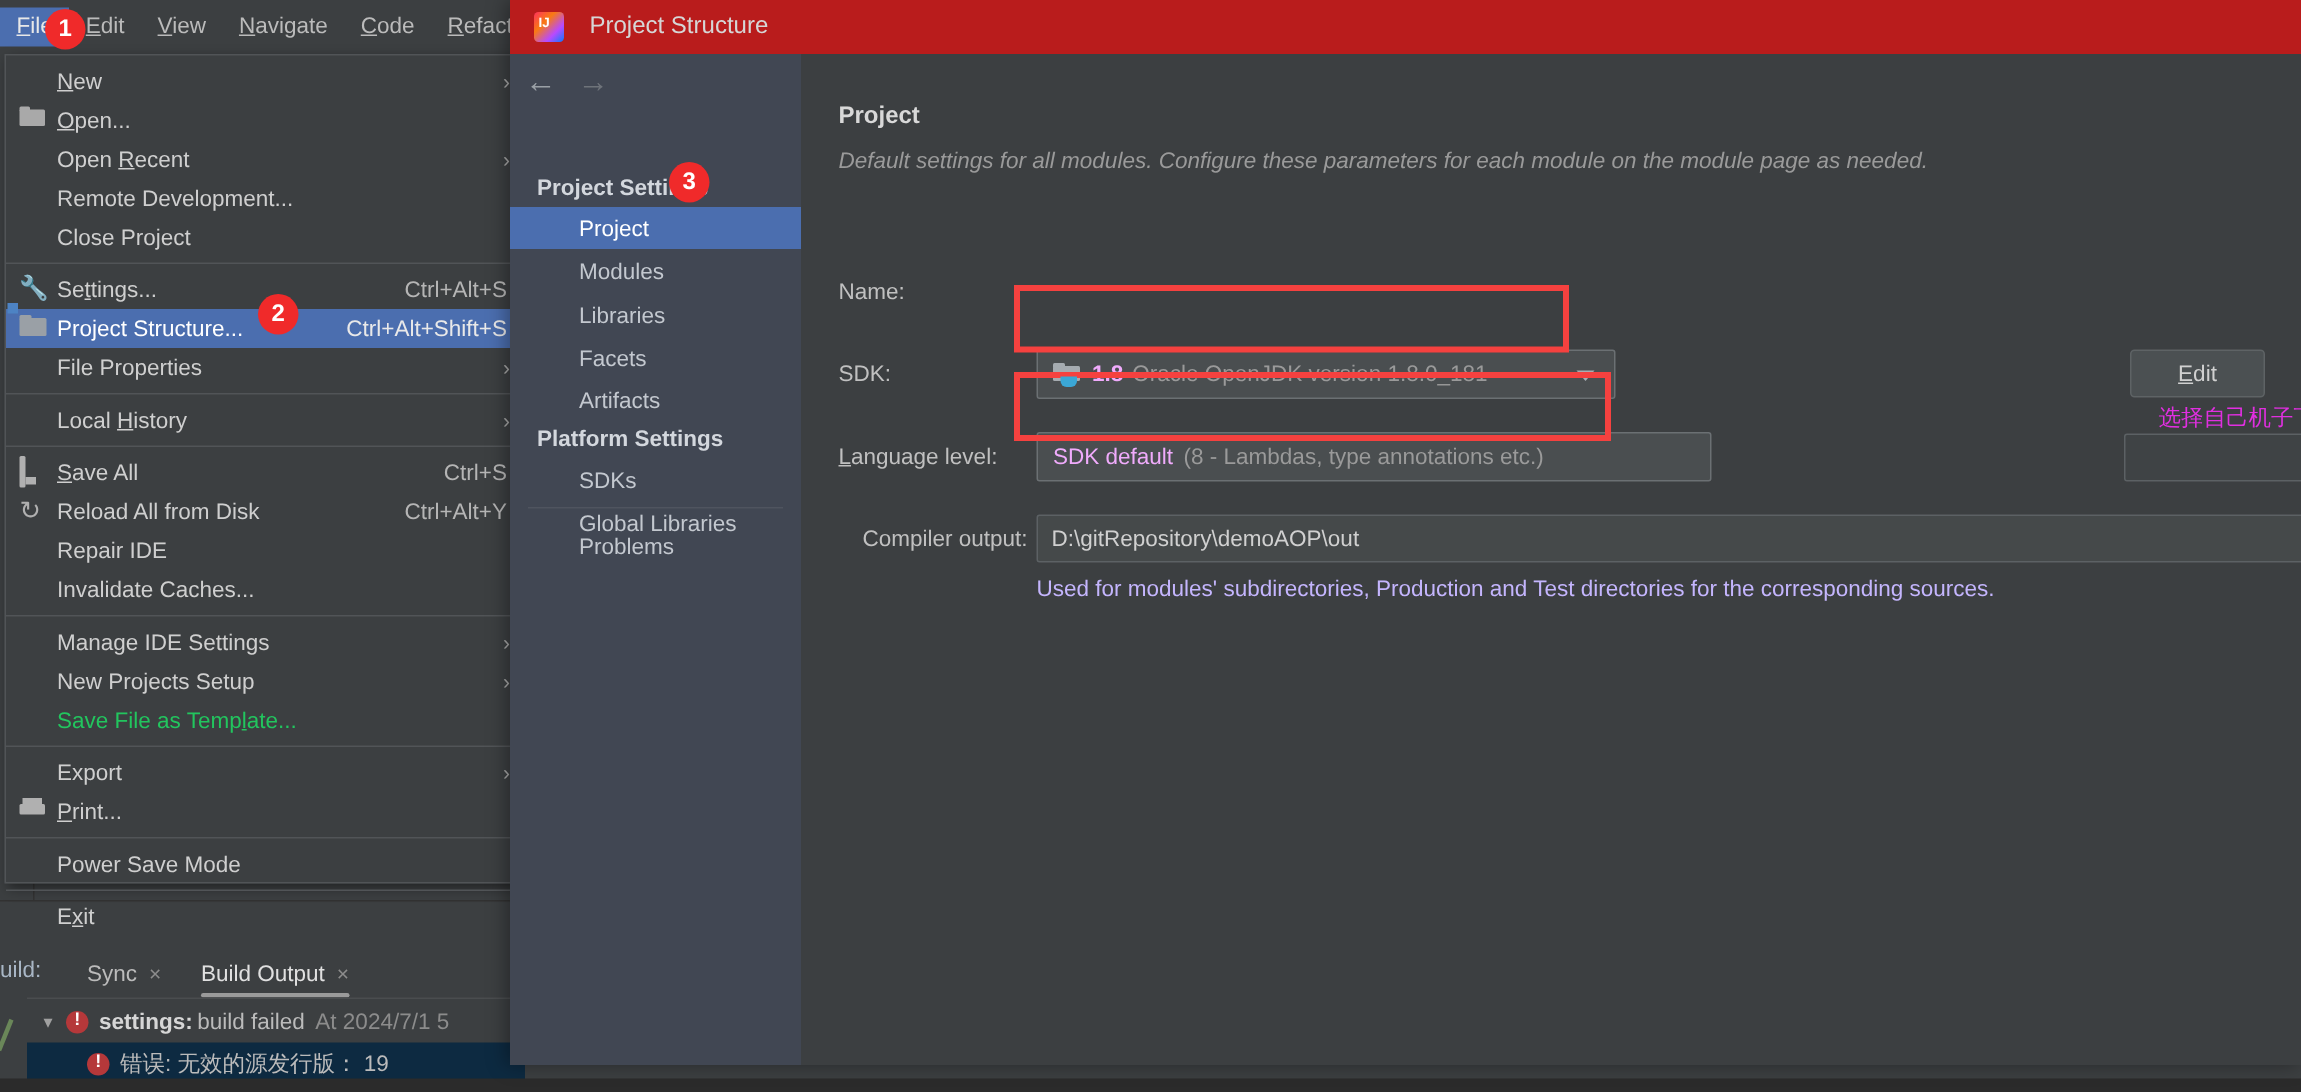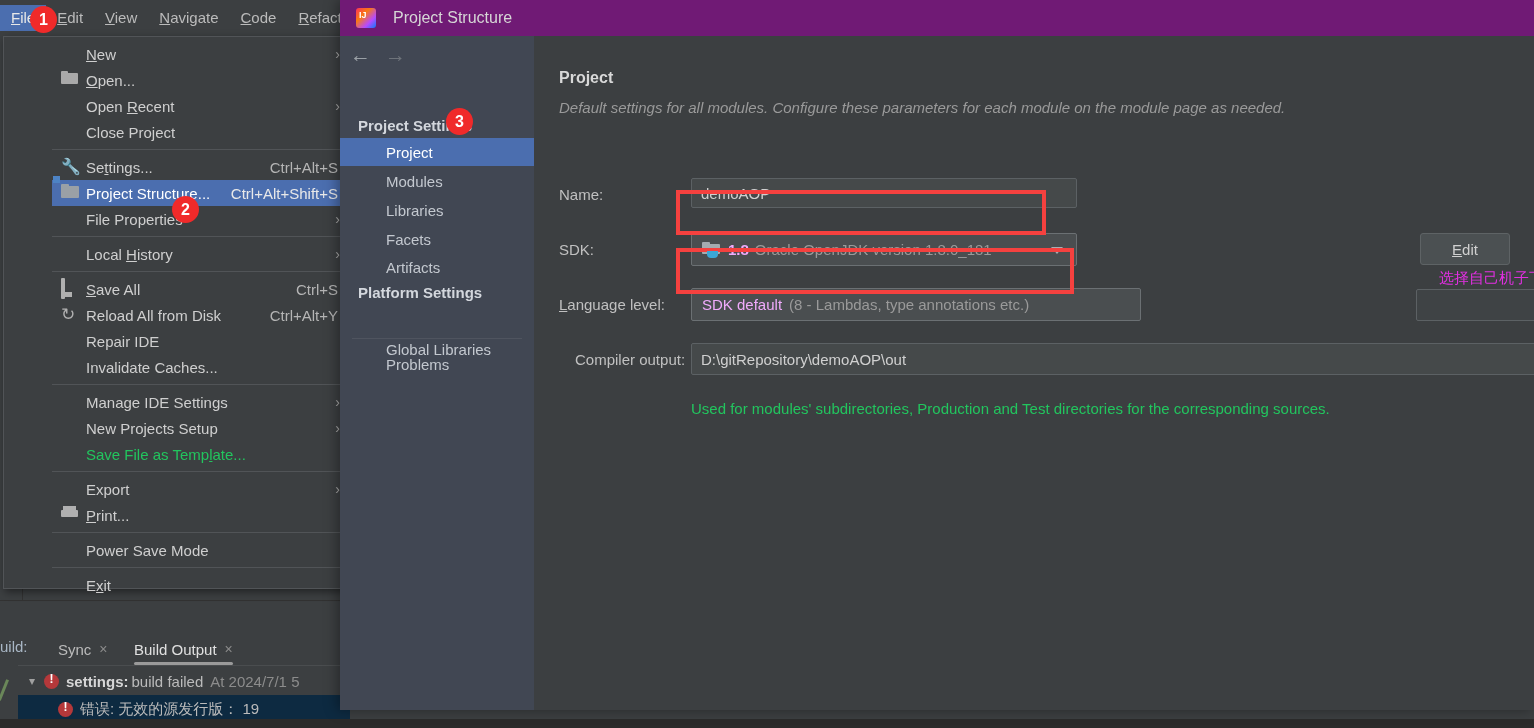--- a/index.html
+++ b/index.html
@@ -108,21 +108,20 @@
     position: absolute; right: 12px; top: 684px;
     font-size: 22px; color: #d2d2d2; letter-spacing: 0.4px;
   }
 
   
   .menu-popup {
     position: absolute; left: 3px; top: 36px; width: 348px; height: 553px;
     background: #3c3f41; border: 1px solid #515457;
     box-shadow: 2px 3px 8px rgba(0,0,0,.45);
     box-sizing: border-box;
-    padding-left: 48px;
   }
   .menu-item {
     position: relative; height: 26px; display: flex; align-items: center;
     font-size: 15px; color: #cfcfcf; padding-left: 34px; box-sizing: border-box;
   }
   .menu-item.disabled { color: #22c55e; }
   .menu-item.hl { background: #4b6eaf; color: #ffffff; }
   .menu-item .accel {
     position: absolute; right: 12px; font-size: 15px; color: #b5b5b5;
   }
@@ -187,21 +186,21 @@
     background:#b0b0b0; border-radius:1px;
   }
 
   
   .dialog {
     position: absolute; left: 340px; top: 0; width: 1194px; height: 710px;
     background: #3c3f41; box-shadow: -3px 0 12px rgba(0,0,0,.35);
   }
   .dlg-title {
     position: absolute; left: 0; top: 0; width: 1194px; height: 36px;
-    background: #701a75; border-bottom: 1px solid #2f3133;
+    background: #b91c1c; border-bottom: 1px solid #2f3133;
     display: flex; align-items: center;
   }
   .dlg-logo {
     width: 20px; height: 20px; margin-left: 16px; position: relative;
     background: linear-gradient(135deg,#fe315d 0%, #f97a12 35%, #b74aff 70%, #087cfa 100%);
     border-radius: 3px;
   }
   .dlg-logo::after {
     content: "IJ"; position: absolute; left: 3px; top: 2px;
     font-size: 9px; font-weight: bold; color: #fff;
@@ -283,21 +282,21 @@
   }
   .gray-txt { color: #9a9a9a; }
   .white-txt { color: #f0abfc; }
   .btn {
     position: absolute; background: #4b5052; border: 1px solid #5e6365;
     border-radius: 3px; display: flex; align-items: center; justify-content: center;
     font-size: 15px; color: #d0d0d0; box-sizing: border-box;
   }
   .btn u { text-decoration: underline; }
   .hint {
-    position: absolute; font-size: 15px; color: #22c55e; white-space: nowrap; margin-top: 16px;
+    position: absolute; font-size: 15px; color: #c4b5fd; white-space: nowrap;
   }
   .cn-note {
     position: absolute; font-size: 15px; color: #e02fe0; white-space: nowrap;
   }
 
   
   .redbox {
     position: absolute; border: 4px solid #f5413f; box-sizing: border-box;
     pointer-events: none;
   }
@@ -372,20 +371,23 @@
     </div>
     <div class="menu-item">
       <span class="micon"><span class="ic-folder"></span></span>
       <span><u>O</u>pen...</span>
     </div>
     <div class="menu-item">
       <span>Open <u>R</u>ecent</span>
       <span class="arrow">›</span>
     </div>
     <div class="menu-item">
+      <span>Remote Development...</span>
+    </div>
+    <div class="menu-item">
       <span>Close Project</span>
     </div>
     <div class="menu-sep"></div>
     <div class="menu-item">
       <span class="micon"><span class="ic-wrench">🔧</span></span>
       <span>Se<u>t</u>tings...</span>
       <span class="accel">Ctrl+Alt+S</span>
     </div>
     <div class="menu-item hl">
       <span class="micon">
@@ -475,38 +477,38 @@
         <span>Libraries</span>
       </div>
       <div class="sb-item" style="top:189px;">
         <span>Facets</span>
       </div>
       <div class="sb-item" style="top:217px;">
         <span>Artifacts</span>
       </div>
 
       <div class="sb-group" style="top:248px;">Platform Settings</div>
+      <div class="sb-item" style="top:270px;">
+        <span>SDKs</span>
+      </div>
       <div class="sb-item" style="top:299px;">
         <span>Global Libraries</span>
       </div>
 
       <div class="sb-divider" style="top:302px;"></div>
       <div class="sb-item" style="top:314px;">
         <span>Problems</span>
       </div>
     </div>
 
     <div class="dlg-main">
       <div class="m-title">Project</div>
       <div class="m-sub">Default settings for all modules. Configure these parameters for each module on the module page as needed.</div>
 
       <div class="f-label" style="left:25px; top:150px;">Name:</div>
-      <div class="txt-field" style="left:157px; top:142px; width:386px; height:30px;">
-        <span>demoAOP</span>
-      </div>
 
       <div class="f-label" style="left:25px; top:205px;">SDK:</div>
       <div class="combo" style="left:157px; top:197px; width:386px; height:33px;">
         <span class="jdk-ico">
             <span class="jdk-cup"></span>
           </span>
         <span class="white-txt" style="font-weight:bold;">1.8</span>
         <span class="gray-txt" style="margin-left:6px;">Oracle OpenJDK version 1.8.0_181</span>
         <span class="caret"></span>
       </div>

